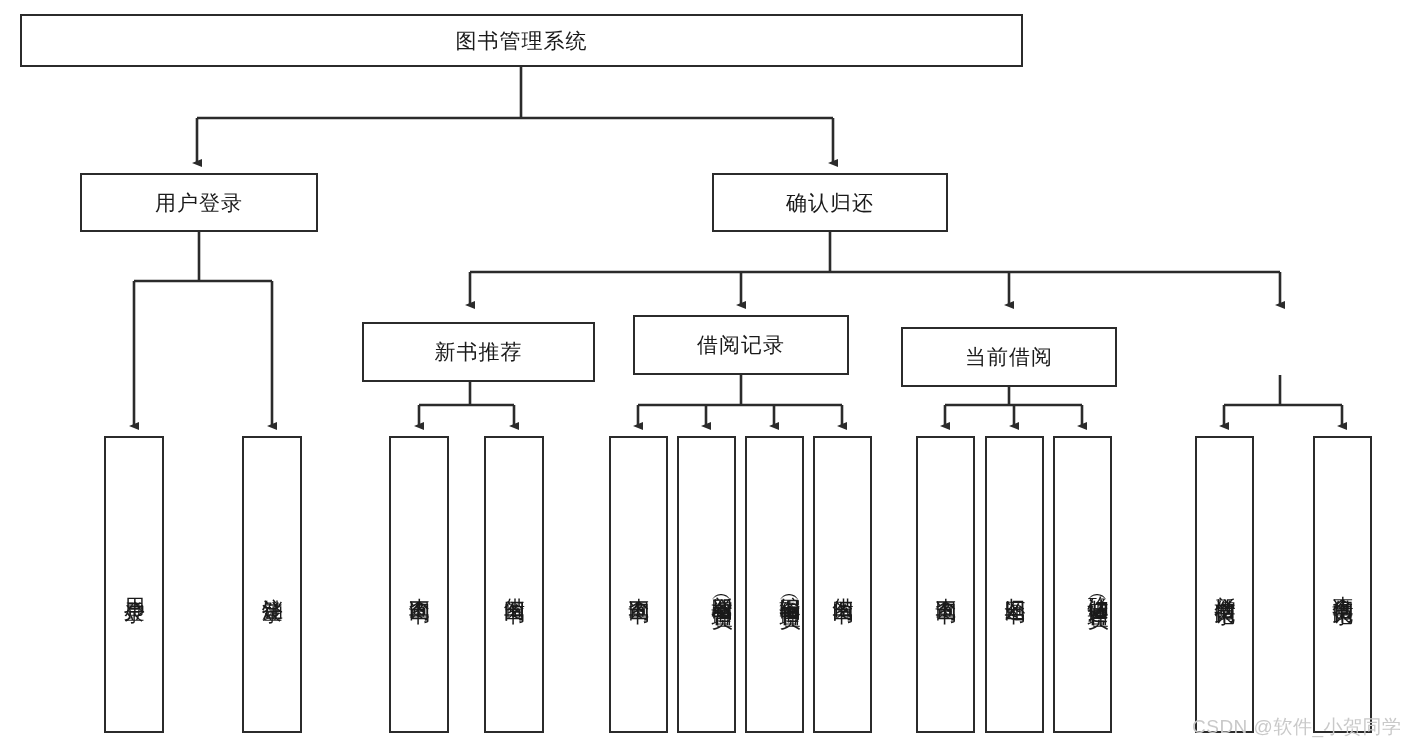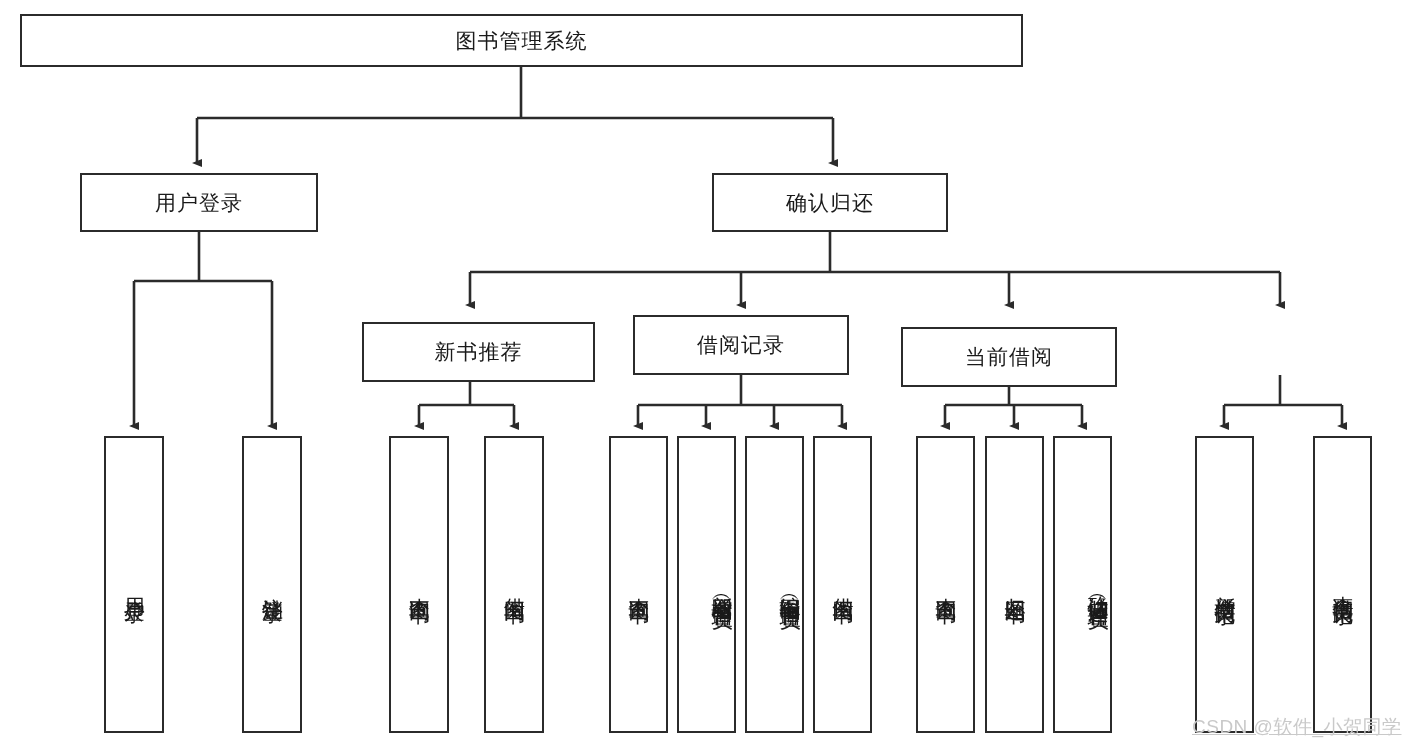--- a/index.html
+++ b/index.html
@@ -139,15 +139,15 @@
   <div class="node node-v lvl-short" style="left: 609px; top: 436px; width: 59px; height: 297px; border-color: rgb(43, 43, 43); background: rgb(255, 255, 255); color: rgb(26, 26, 26);">查询图书</div>
   <div class="node node-v" style="left: 677px; top: 436px; width: 59px; height: 297px; border-color: rgb(43, 43, 43); background: rgb(255, 255, 255); color: rgb(26, 26, 26);">新增图书（管理员）</div>
   <div class="node node-v" style="left: 745px; top: 436px; width: 59px; height: 297px; border-color: rgb(43, 43, 43); background: rgb(255, 255, 255); color: rgb(26, 26, 26);">编辑图书（管理员）</div>
   <div class="node node-v lvl-short" style="left: 813px; top: 436px; width: 59px; height: 297px; border-color: rgb(43, 43, 43); background: rgb(255, 255, 255); color: rgb(26, 26, 26);">借阅图书</div>
   <div class="node node-v lvl-short" style="left: 916px; top: 436px; width: 59px; height: 297px; border-color: rgb(43, 43, 43); background: rgb(255, 255, 255); color: rgb(26, 26, 26);">查询图书</div>
   <div class="node node-v lvl-short" style="left: 985px; top: 436px; width: 59px; height: 297px; border-color: rgb(43, 43, 43); background: rgb(255, 255, 255); color: rgb(26, 26, 26);">归还图书</div>
   <div class="node node-v" style="left: 1053px; top: 436px; width: 59px; height: 297px; border-color: rgb(43, 43, 43); background: rgb(255, 255, 255); color: rgb(26, 26, 26);">确认归还（管理员）</div>
   <div class="node node-v lvl-short" style="left: 1195px; top: 436px; width: 59px; height: 297px; border-color: rgb(43, 43, 43); background: rgb(255, 255, 255); color: rgb(26, 26, 26);">新增借阅记录</div>
   <div class="node node-v lvl-short" style="left: 1313px; top: 436px; width: 59px; height: 297px; border-color: rgb(43, 43, 43); background: rgb(255, 255, 255); color: rgb(26, 26, 26);">查询借阅记录</div>
 
-  <div class="watermark" style="left: 1192px; top: 714px; color: rgb(201, 201, 201); text-decoration: underline;">CSDN @软件_小贺同学</div>
+  <div class="watermark" style="left: 1192px; top: 714px; color: rgb(201, 201, 201);">CSDN @软件_小贺同学</div>
 
 </div>
 
 </body></html>

